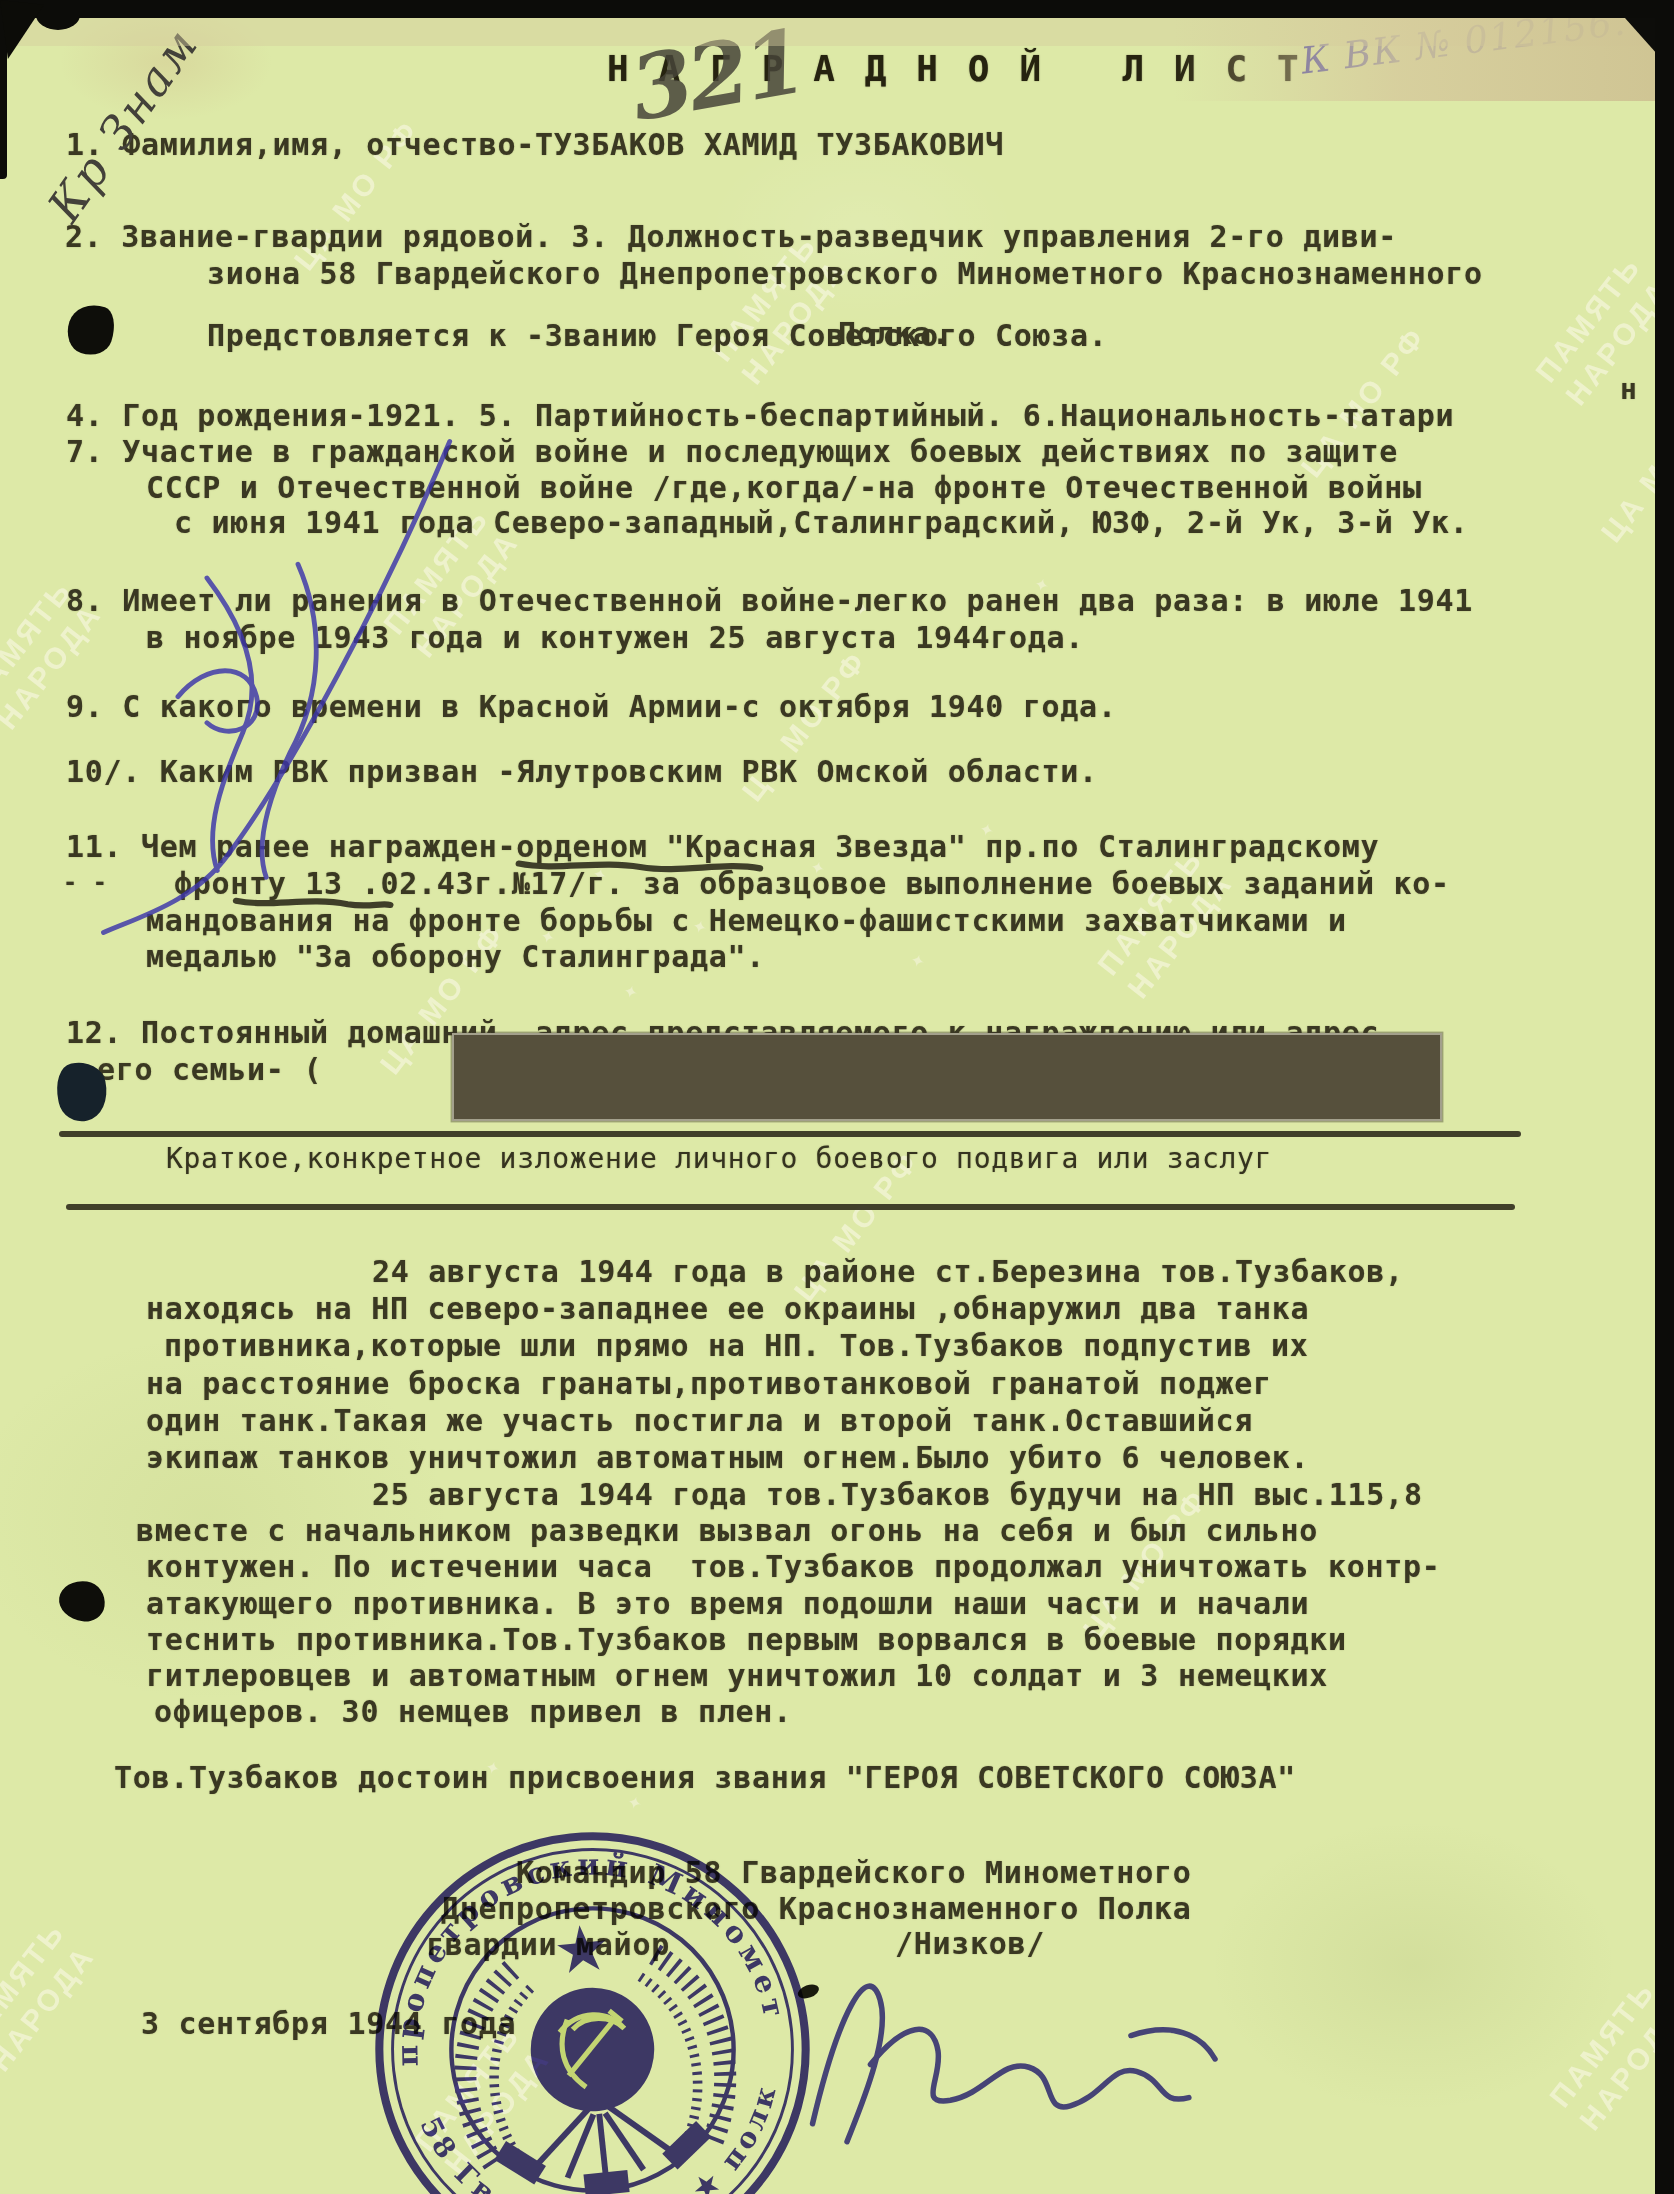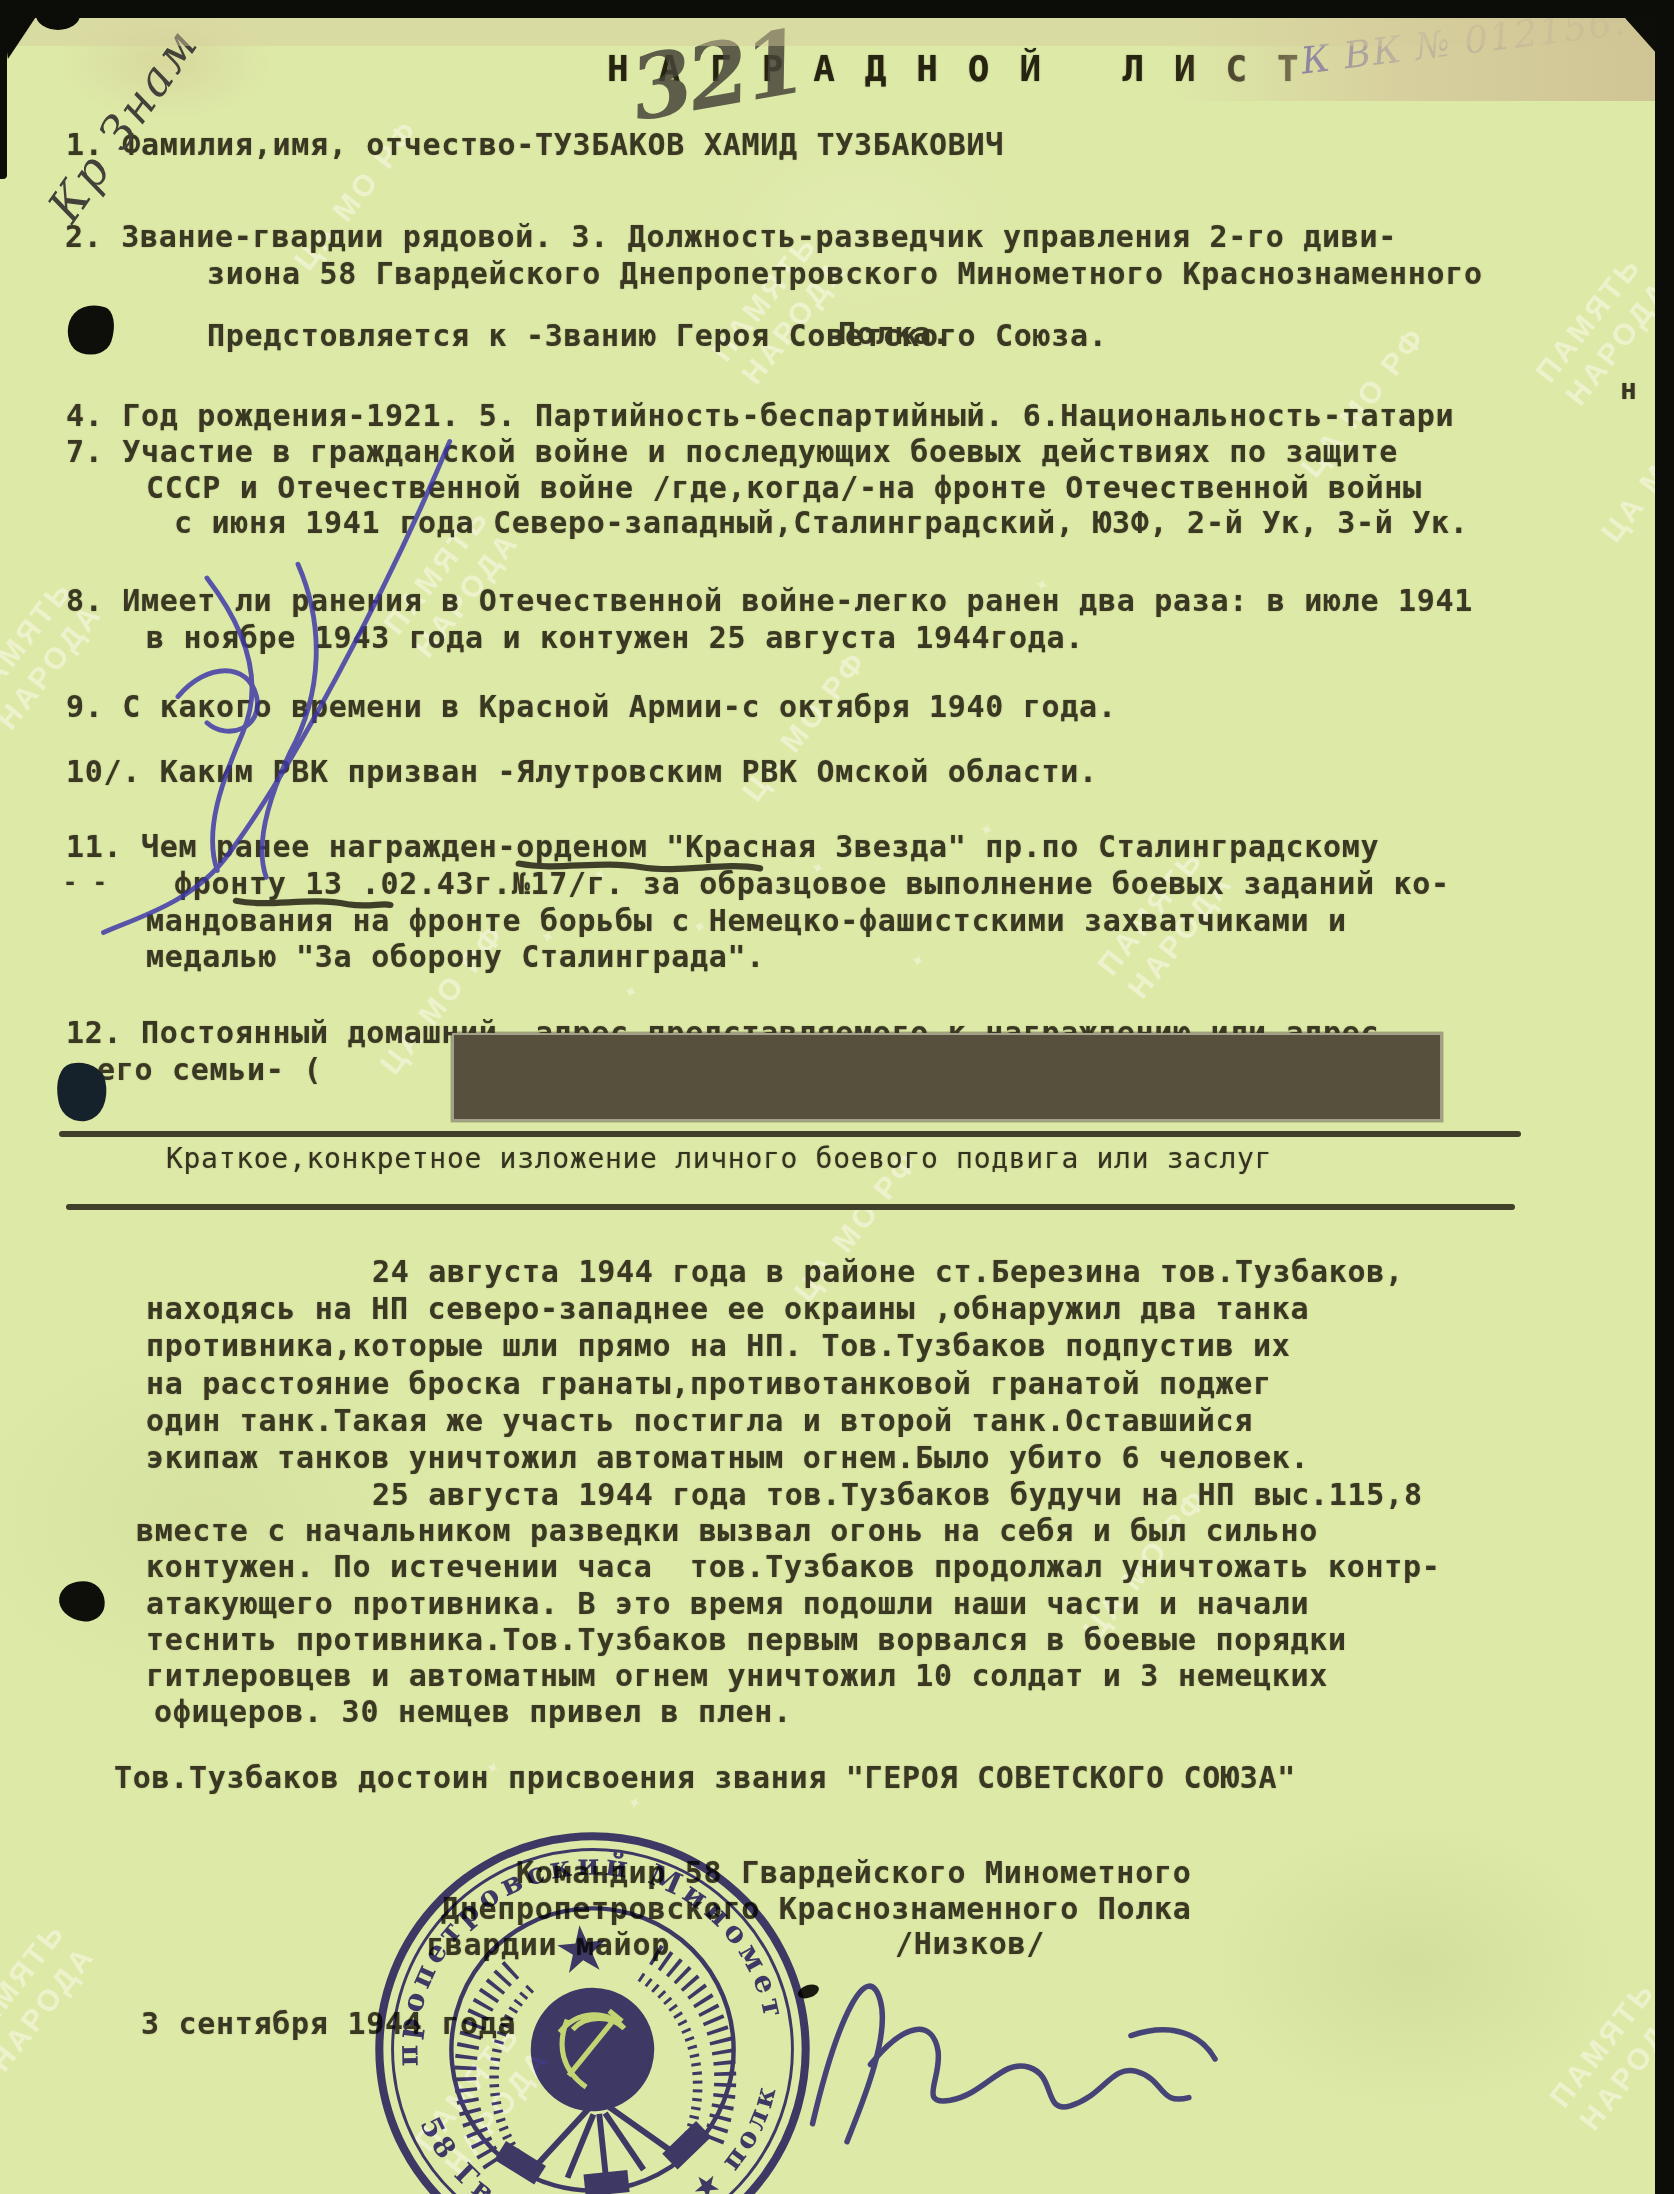--- a/index.html
+++ b/index.html
@@ -113,21 +113,21 @@
       <div class="tl" style="left: 66px; top: 757px;">10/. Каким РВК призван -Ялутровским РВК Омской области.</div>
       <div class="tl" style="left: 66px; top: 832px;">11. Чем ранее награжден-орденом "Красная Звезда" пр.по Сталинградскому</div>
       <div class="tl" style="left: 174px; top: 869px;">фронту 13 .02.43г.№17/г. за образцовое выполнение боевых заданий ко-</div>
       <div class="tl" style="left: 146px; top: 906px;">мандования на фронте борьбы с Немецко-фашистскими захватчиками и</div>
       <div class="tl" style="left: 146px; top: 942px;">медалью "За оборону Сталинграда".</div>
       <div class="tl" style="left: 63px; top: 871px; font-size: 23.5px;">- -</div>
       <div class="tl" style="left: 66px; top: 1018px;">12. Постоянный домашний  адрес представляемого к награждению или адрес</div>
       <div class="tl" style="left: 97px; top: 1055px;">его семьи- (</div>
       <div class="tl" style="left: 372px; top: 1257px;">24 августа 1944 года в районе ст.Березина тов.Тузбаков,</div>
       <div class="tl" style="left: 146px; top: 1294px;">находясь на НП северо-западнее ее окраины ,обнаружил два танка</div>
-      <div class="tl" style="left: 146px; top: 1331px;">противника,которые шли прямо на НП. Тов.Тузбаков подпустив их</div>
+      <div class="tl" style="left: 164px; top: 1331px;">противника,которые шли прямо на НП. Тов.Тузбаков подпустив их</div>
       <div class="tl" style="left: 146px; top: 1369px;">на расстояние броска гранаты,противотанковой гранатой поджег</div>
       <div class="tl" style="left: 146px; top: 1406px;">один танк.Такая же участь постигла и второй танк.Оставшийся</div>
       <div class="tl" style="left: 146px; top: 1443px; text-align: right;">экипаж танков уничтожил автоматным огнем.Было убито 6 человек.</div>
       <div class="tl" style="left: 372px; top: 1480px;">25 августа 1944 года тов.Тузбаков будучи на НП выс.115,8</div>
       <div class="tl" style="left: 136px; top: 1516px;">вместе с начальником разведки вызвал огонь на себя и был сильно</div>
       <div class="tl" style="left: 146px; top: 1552px;">контужен. По истечении часа  тов.Тузбаков продолжал уничтожать контр-</div>
       <div class="tl" style="left: 146px; top: 1589px;">атакующего противника. В это время подошли наши части и начали</div>
       <div class="tl" style="left: 146px; top: 1625px;">теснить противника.Тов.Тузбаков первым ворвался в боевые порядки</div>
       <div class="tl" style="left: 146px; top: 1661px;">гитлеровцев и автоматным огнем уничтожил 10 солдат и 3 немецких</div>
       <div class="tl" style="left: 154px; top: 1697px;">офицеров. 30 немцев привел в плен.</div>

